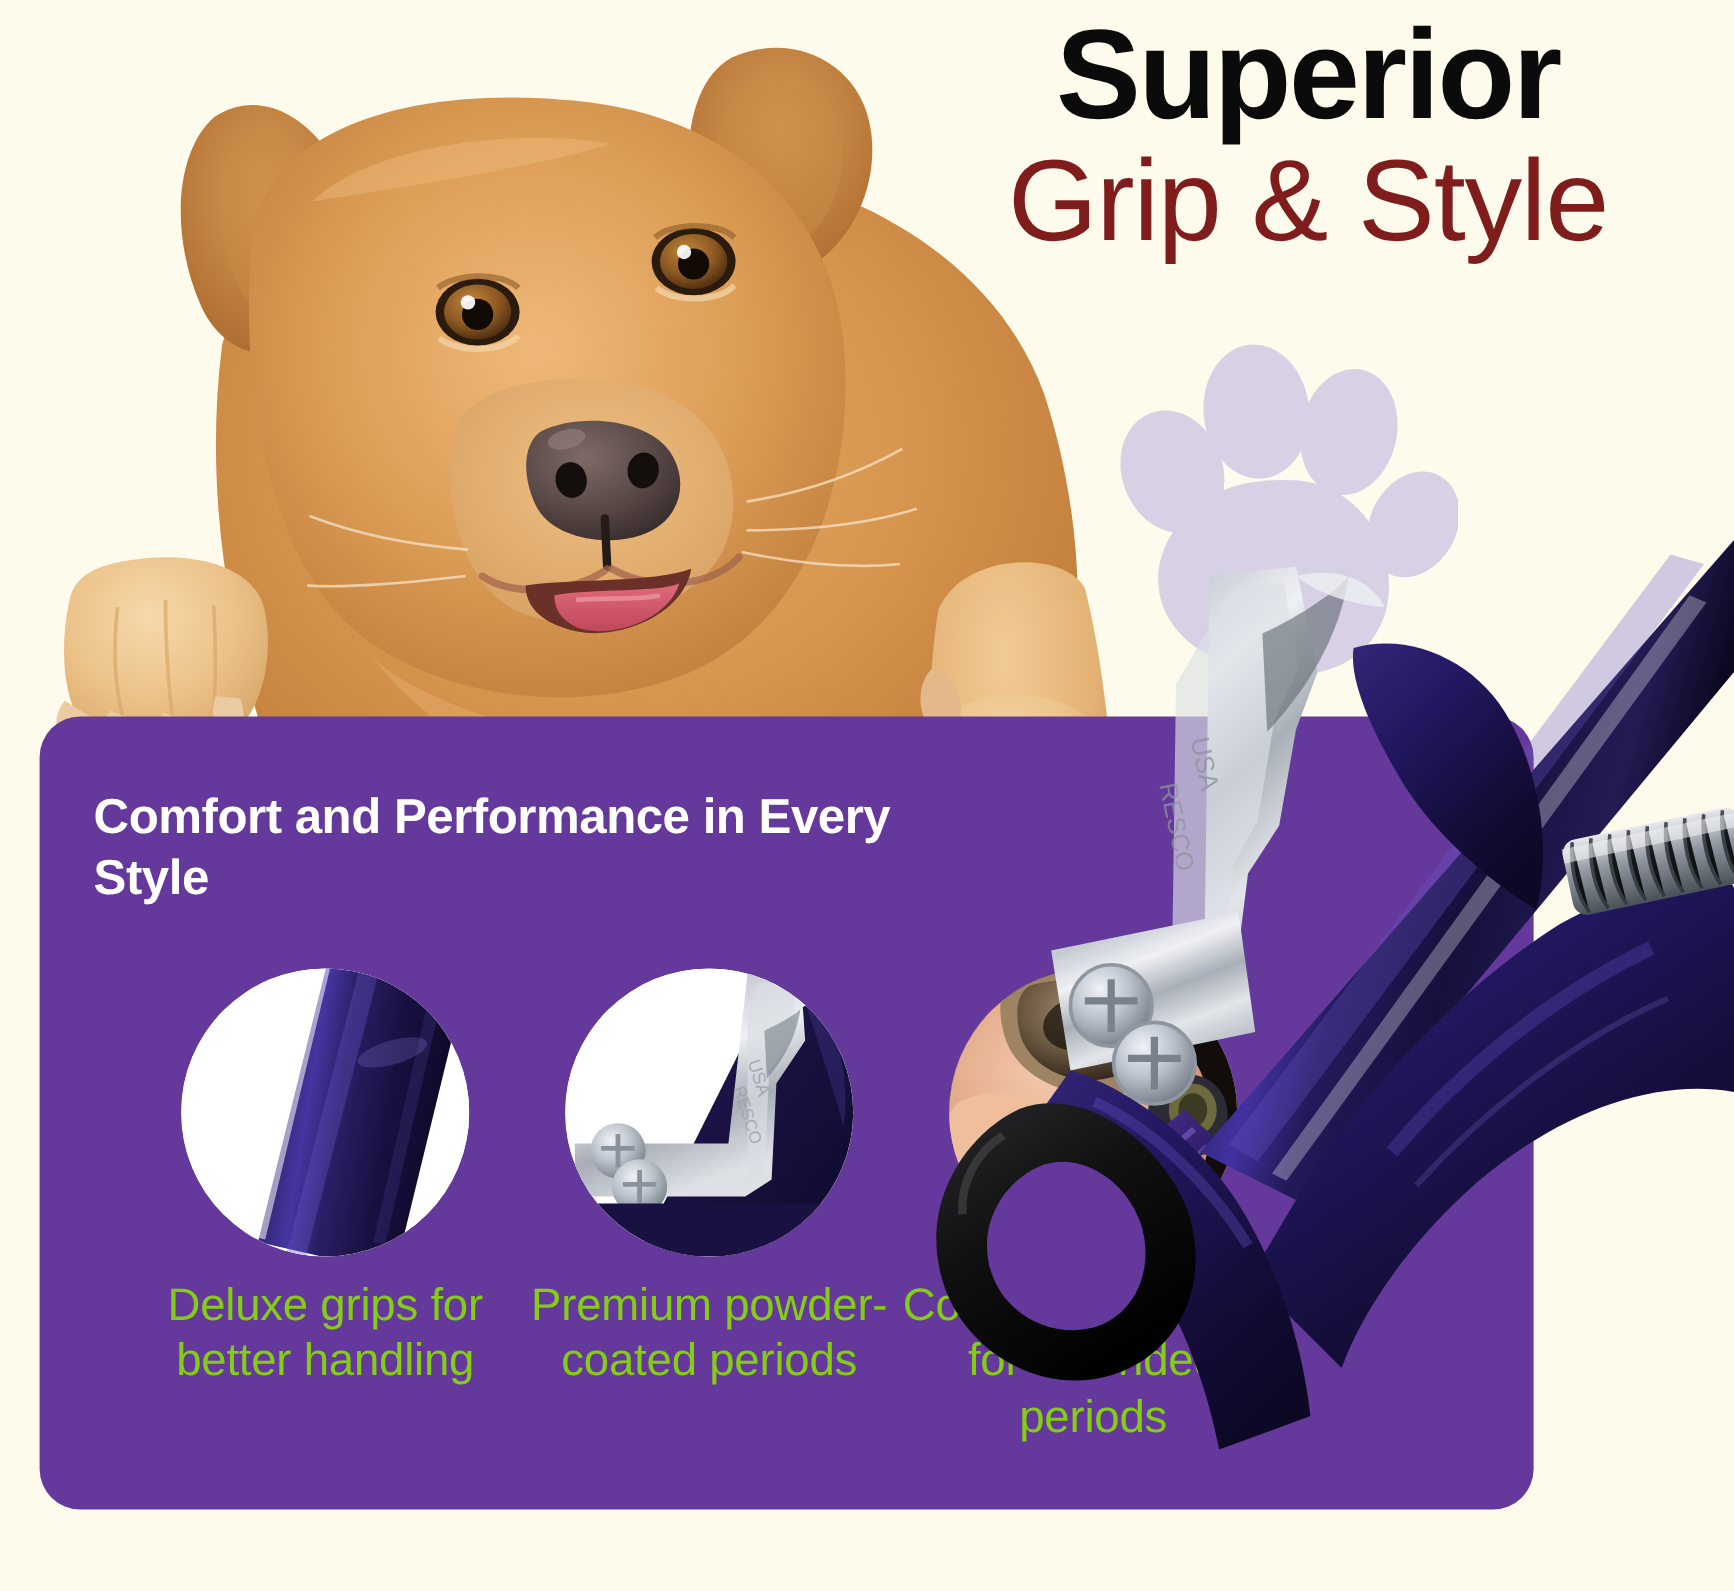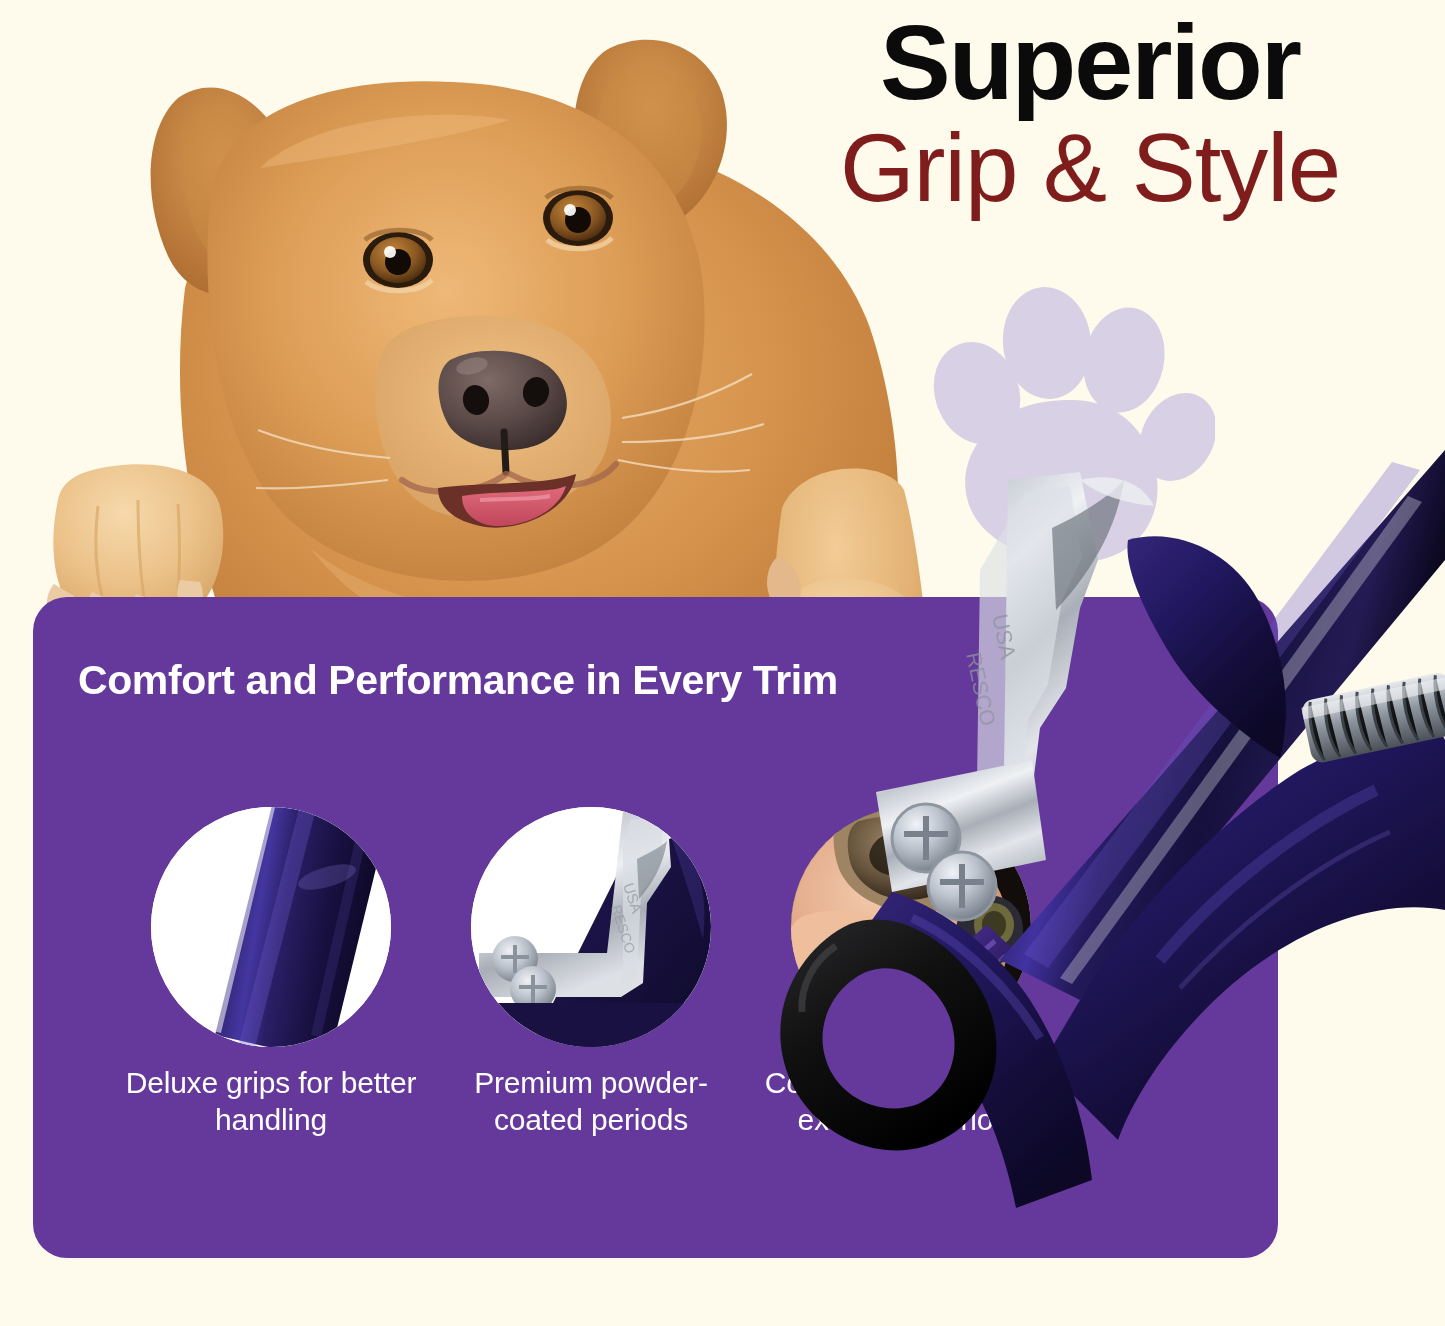--- a/index.html
+++ b/index.html
@@ -43,21 +43,21 @@
   .features{position:absolute;left:78px;top:210px;width:1000px;height:420px;}
   .feature{position:absolute;top:0;width:320px;text-align:center;}
   .f1{left:0px;}
   .f2{left:320px;}
   .f3{left:640px;}
   .circle{
     position:relative;width:240px;height:240px;margin:0 auto;
     border-radius:50%;overflow:hidden;background:#ffffff;
   }
   .cap{
-    margin-top:18px;color:#ffffff;font-size:30px;line-height:1.22;
+    margin-top:18px;color:#84cc16;font-size:38px;line-height:1.22;
     font-weight:400;letter-spacing:-0.2px;
   }
 
   
   .product{position:absolute;left:780px;top:440px;width:665px;height:886px;pointer-events:none;}
 </style>
 </head>
 <body>
 
 <div class="stage">
@@ -224,21 +224,21 @@
     </svg>
   </div>
 
   <div class="headline">
     <div class="hl-line1">Superior</div>
     <div class="hl-line2">Grip &amp; Style</div>
   </div>
 
   <div class="card">
 
-    <div class="card-title">Comfort and Performance in Every Trim</div>
+    <div class="card-title">Comfort and Performance in Every Style</div>
 
     <div class="features">
 
       <div class="feature f1">
         <div class="circle">
           <svg viewBox="0 0 240 240" width="240" height="240">
             <rect width="240" height="240" fill="#FFFFFF"></rect>
             <defs>
               <linearGradient id="hGrip" x1="0" y1="0" x2="1" y2="0.25">
                 <stop offset="0%" stop-color="#120C33"></stop>

